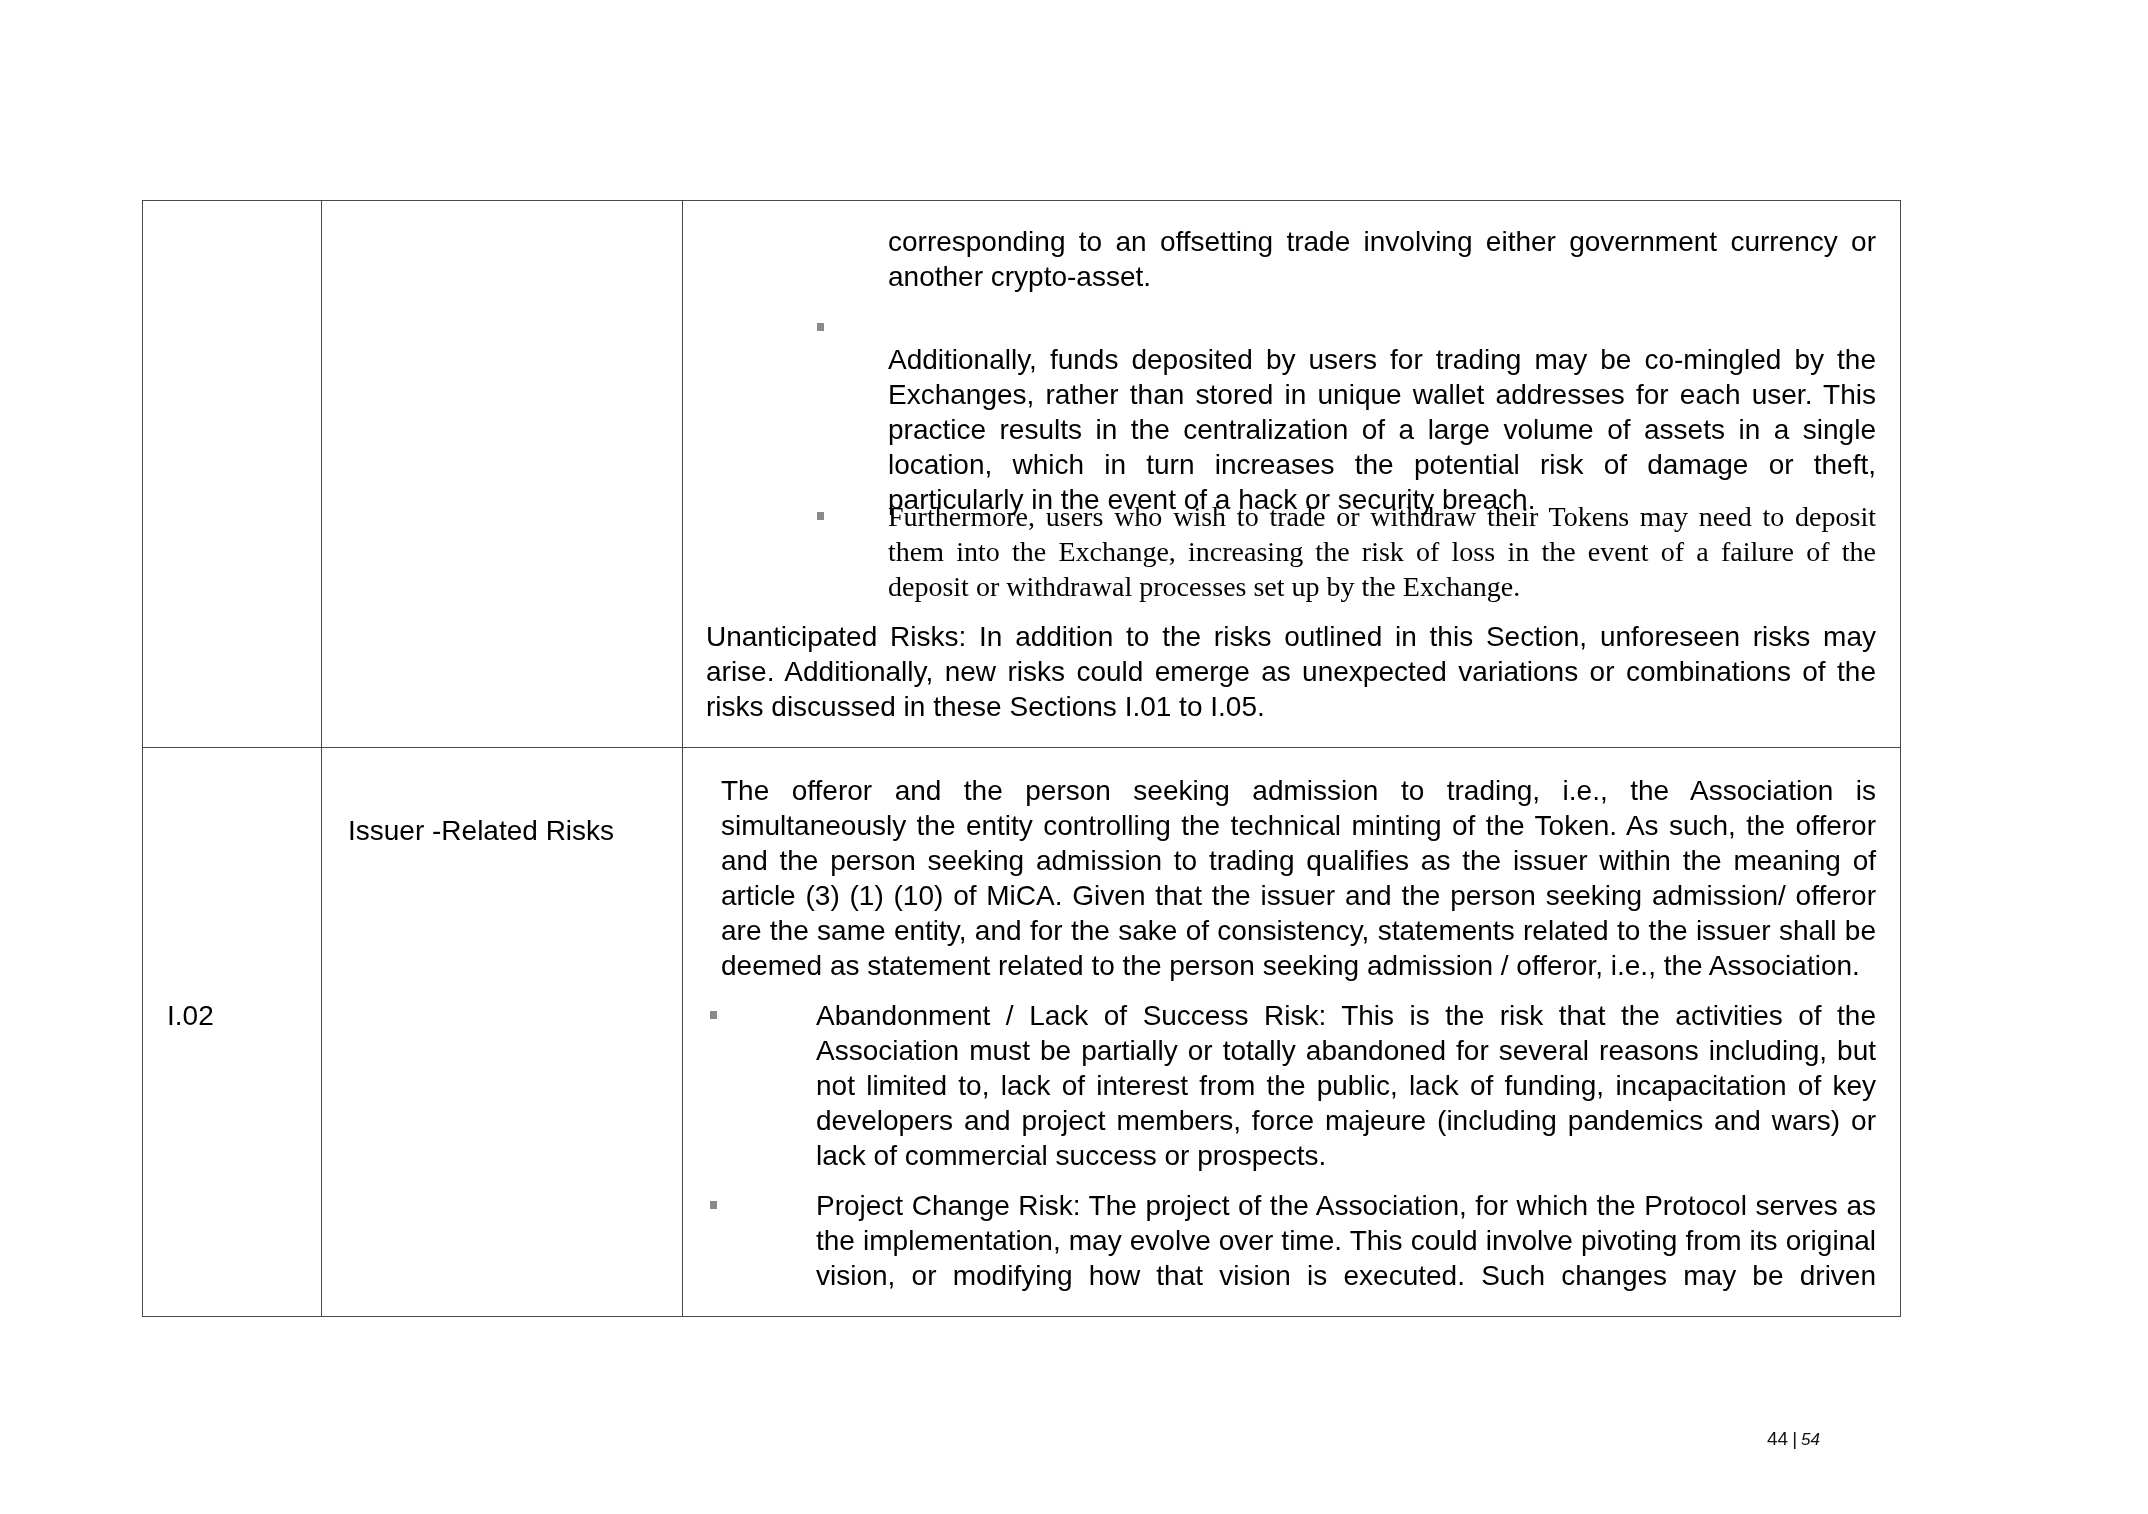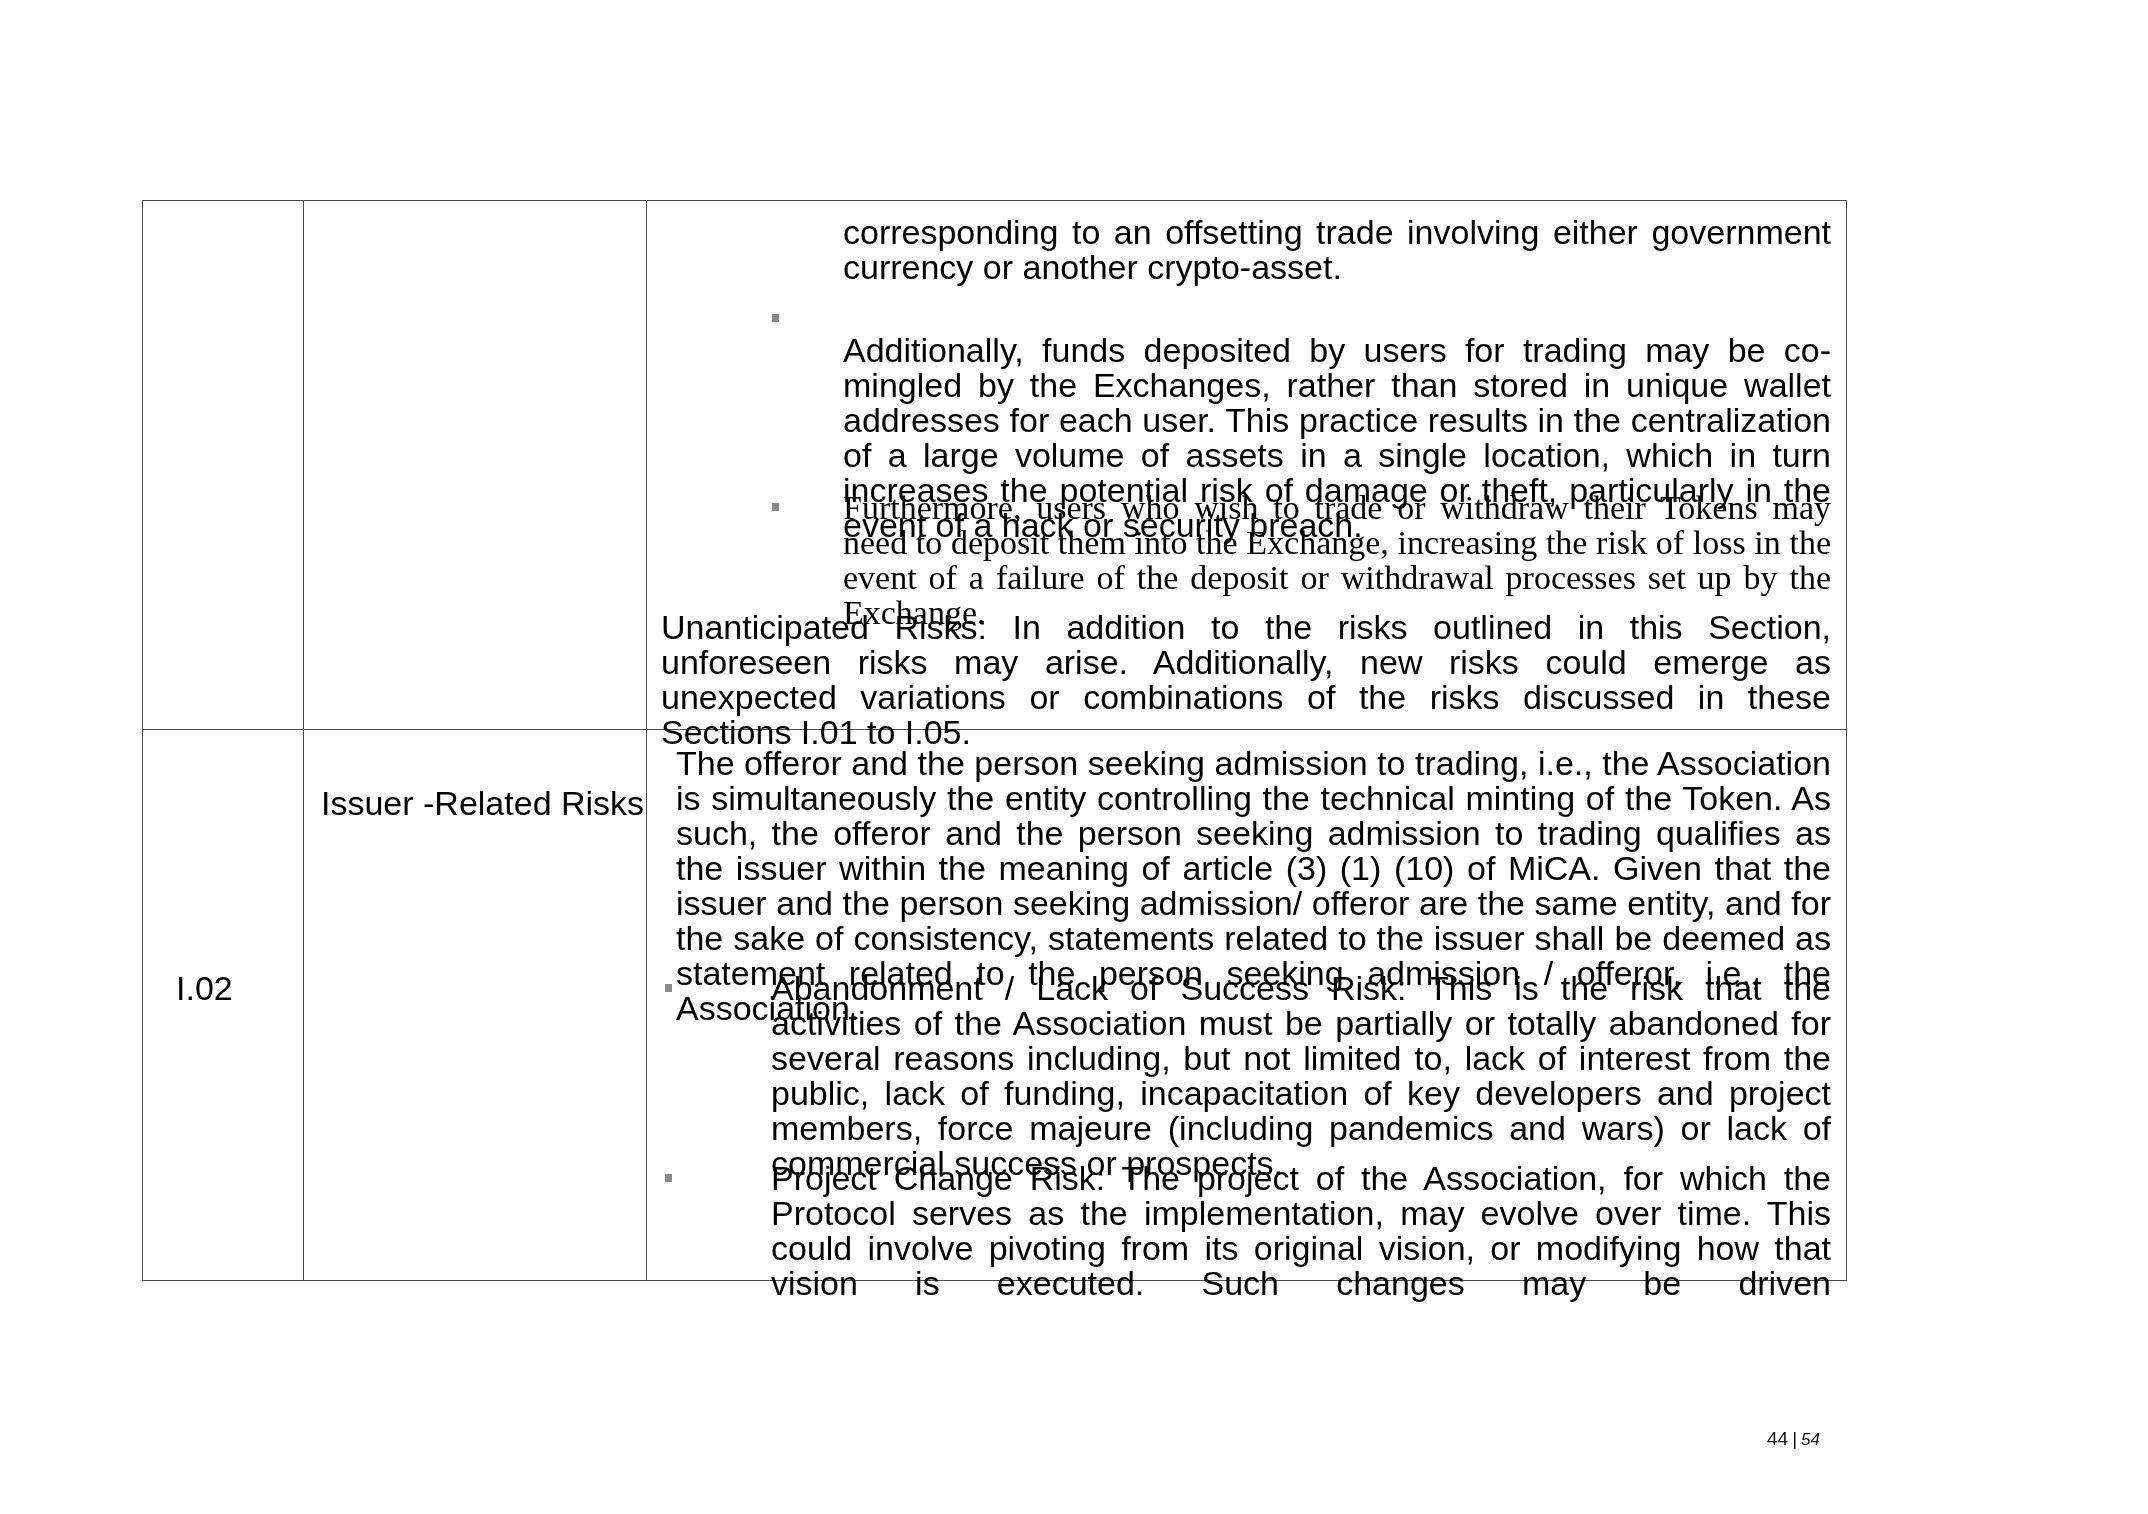--- a/index.html
+++ b/index.html
@@ -6,22 +6,22 @@
   body {
     width:2148px; height:1514px; position:relative; overflow:hidden;
     font-family:"Liberation Sans", sans-serif; color:#000;
   }
   .page { position:absolute; left:0; top:0; width:2148px; height:1514px; background:#fff; }
   table.risk {
     position:absolute; left:142px; top:200px;
     width:1704px; border-collapse:collapse; table-layout:fixed;
   }
   table.risk td {
-    border:1.5px solid #4a4a4a; vertical-align:top; padding:0;
-    font-size:34px; line-height:35px;
+    border:1.5px solid #4a4a4a; vertical-align:top; padding:9px;
+    font-size:28px; line-height:35px;
   }
   td.c1 { width:160px; }
   td.c2 { width:342px; }
   td.c3 { width:1199px; }
   .cell1 { position:relative; height:528px; }
   .cell2 { position:relative; height:550px; }
   .blk { position:absolute; text-align:justify; text-align-last:auto; }
   .blk p { margin:0; }
   .bullet-sq {
     position:absolute; width:7px; height:8px; background:#8a8a8a;
@@ -73,21 +73,21 @@
           <div class="blk" style="left:14px; top:409px; width:1170px;">
             <p><b>Unanticipated Risks</b><span>: In addition to the risks outlined in this Section, unforeseen risks may arise. Additionally, new risks could emerge as unexpected variations or combinations of the risks discussed in these Sections I.01 to I.05.</span></p>
           </div>
         </div>
       </td>
     </tr>
 
     <tr>
       <td class="c1">
         <div class="cell2">
-          <span class="num" style="top:241px;margin-left:18px;">I.02</span>
+          <span class="num" style="top:241px;">I.02</span>
         </div>
       </td>
       <td class="c2">
         <div class="cell2">
           <span class="cat" style="top:16px;margin-top:40px;">Issuer -Related Risks</span>
         </div>
       </td>
       <td class="c3">
         <div class="cell2">
           <div class="blk" style="left:29px; top:16px; width:1155px;">

